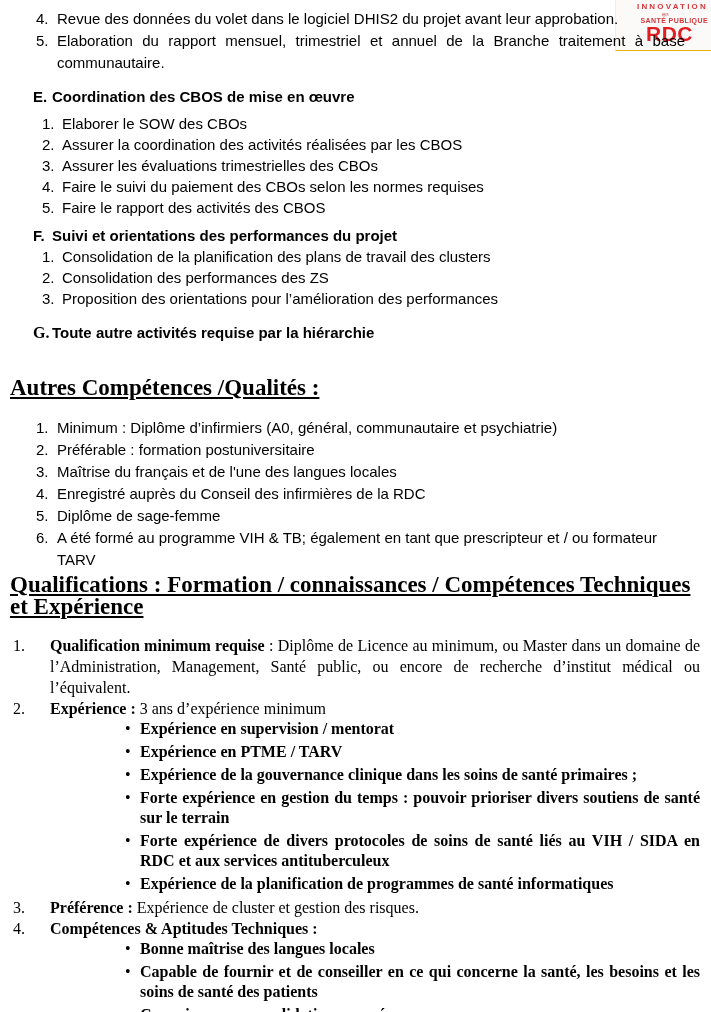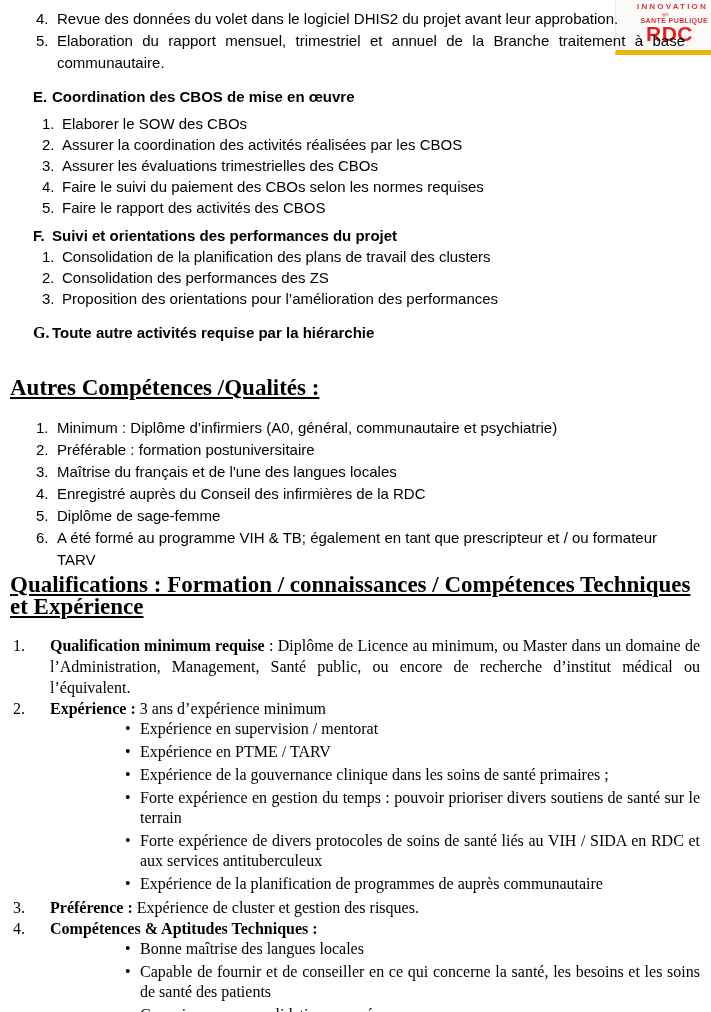--- a/index.html
+++ b/index.html
@@ -11,21 +11,21 @@
     position:relative;
     overflow:hidden;
   }
 
   
   .logo {
     position:absolute; top:0; right:0;
     width:95px; height:50px;
     background:#fbfaf8;
     border-left:1px solid #f0eeea;
-    border-bottom:5px solid #eab308;
+    border-bottom:1px solid #eab308;
     z-index:0;
   }
   .logo-innovation {
     position:absolute; top:2px; right:3px;
     font-size:8px; font-weight:bold;
     letter-spacing:2.2px;
     color:#d4373b;
     white-space:nowrap;
   }
   .logo-en {
@@ -80,21 +80,21 @@
 
   
   .qual-item { display:flex; font-family:"Liberation Serif", serif; font-size:16px; line-height:21px; }
   .qual-item .num { margin-left:13px; width:37px; flex-shrink:0; }
   .qual-item .txt { flex:1; padding-right:11px; text-align:justify; }
   .qual-item .b { font-weight:bold; }
 
   
   .bullet { display:flex; font-family:"Liberation Serif", serif; font-size:16px; line-height:20px; margin-bottom:3px; }
   .bullet .dot { margin-left:125px; width:15px; flex-shrink:0; }
-  .bullet .txt { flex:1; padding-right:11px; text-align:justify; }
+  .bullet .txt { flex:1; padding-right:11px; text-align:justify;font-weight:bold; }
 
   
   .mt-sec-e { margin-top:12px; }
   .mt-list-e { margin-top:6px; }
   .mt-sec-f { margin-top:7px; }
   .mt-sec-g { margin-top:13px; }
   .mt-autres { margin-top:34px; }
   .mt-clist { margin-top:18px; }
   .mt-qual-head { margin-top:3px; }
   .mt-qual-list { margin-top:17px; }
@@ -229,21 +229,21 @@
     <div class="bullet">
       <span class="dot">•</span>
       <span class="txt">Forte expérience en gestion du temps : pouvoir prioriser divers soutiens de santé sur le terrain</span>
     </div>
     <div class="bullet">
       <span class="dot">•</span>
       <span class="txt">Forte expérience de divers protocoles de soins de santé liés au VIH / SIDA en RDC et aux services antituberculeux</span>
     </div>
     <div class="bullet">
       <span class="dot">•</span>
-      <span class="txt">Expérience de la planification de programmes de auprès communautaire</span>
+      <span class="txt">Expérience de la planification de programmes de santé informatiques</span>
     </div>
 
     <div class="qual-item">
       <span class="num">3.</span>
       <span class="txt"><span class="b">Préférence :</span><span> </span><span>Expérience de cluster et gestion des risques.</span></span>
     </div>
 
     <div class="qual-item">
       <span class="num">4.</span>
       <span class="txt"><span class="b">Compétences &amp; Aptitudes Techniques :</span></span>

